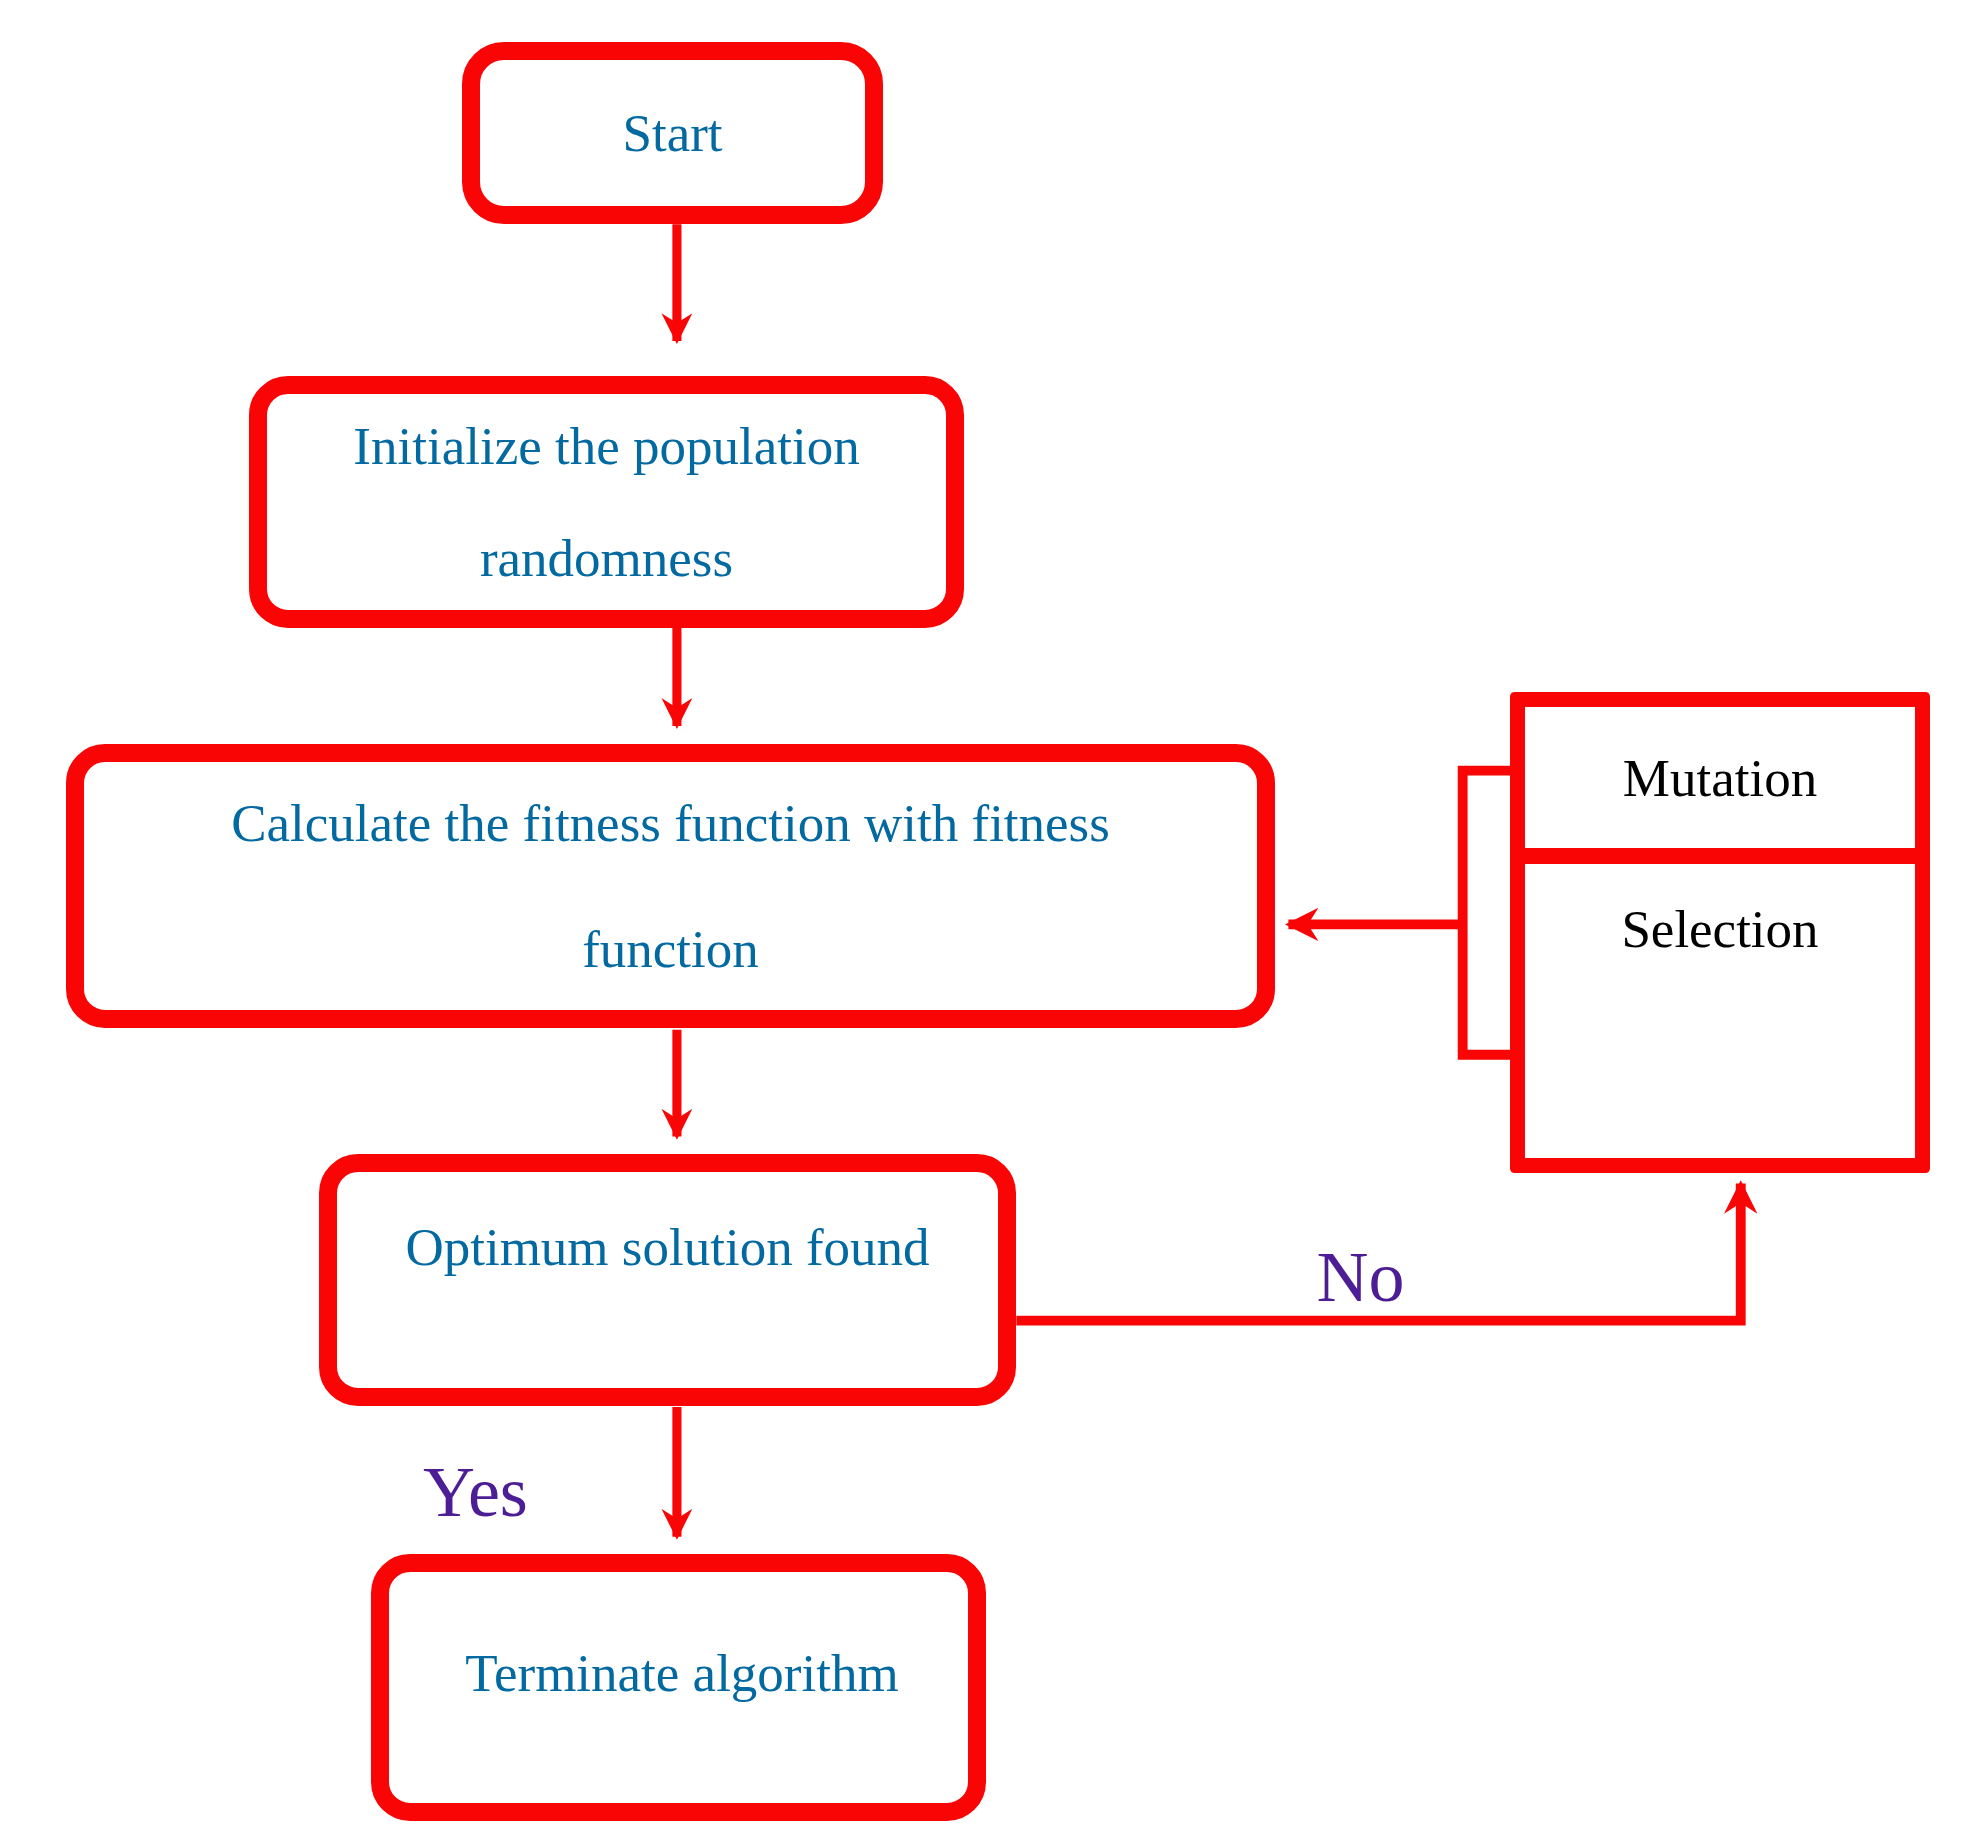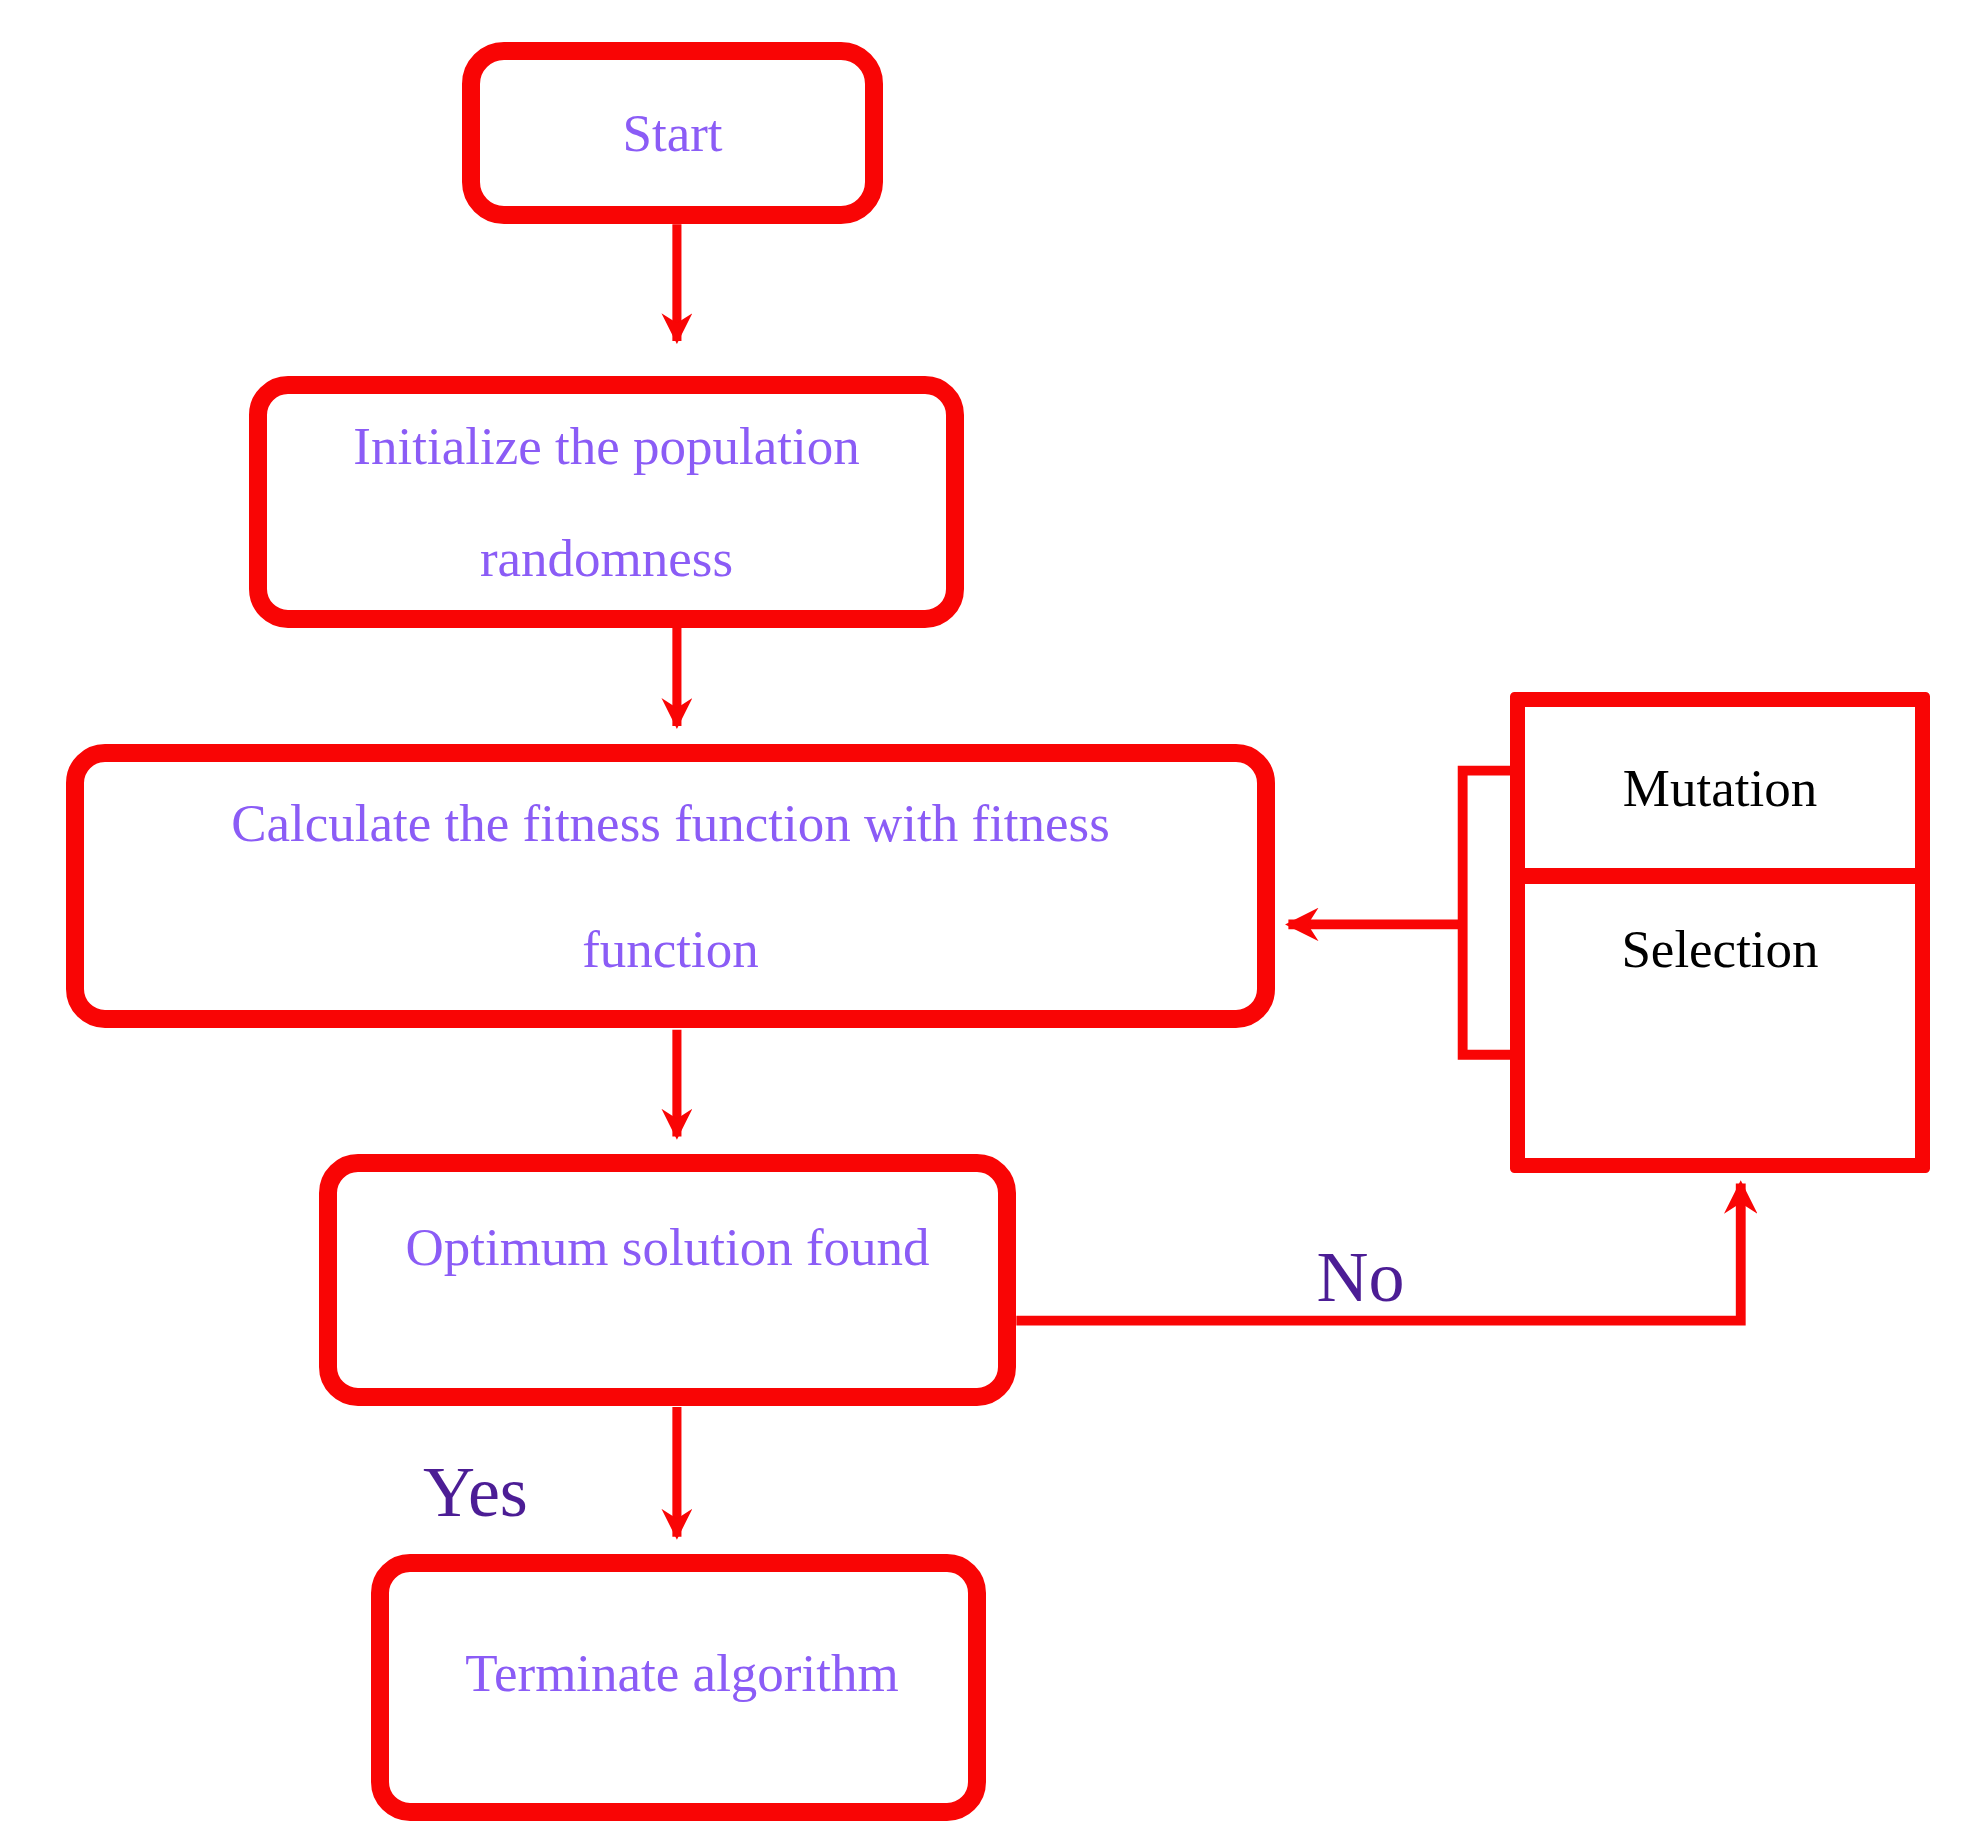--- a/index.html
+++ b/index.html
@@ -35,21 +35,21 @@
     background: #ffffff;
     border: 18px solid #f90505;
     border-radius: 39px;
     display: flex;
     flex-direction: column;
     align-items: center;
     justify-content: center;
     text-align: left;
     font-size: 53px;
     line-height: 112px;
-    color: #8b5cf6;
+    color: #0369a1;
   }
   .node .line { display: block; }
   .n-start     { left: 462px;  top: 42px;   width: 421px;  height: 182px; border-radius: 42px; }
   .n-init      { left: 249px;  top: 376px;  width: 715px; height: 252px; }
   .n-calc      { left: 66px;   top: 744px;  width: 1209px; height: 284px; line-height: 110px; gap: 16px; }
   .n-opt       { left: 319px;  top: 1154px; width: 697px;  height: 252px; justify-content: flex-start; padding-top: 19px; }
   .n-term      { left: 371px;  top: 1554px; width: 615px;  height: 267px; justify-content: flex-start; padding-top: 45px; padding-left: 7px; }
   .stack {
     position: absolute;
     left: 1510px;
@@ -63,21 +63,21 @@
   }
   .stack .cell {
     box-sizing: border-box;
     display: flex;
     align-items: center;
     justify-content: center;
     font-size: 53px;
     color: #000000;
   }
   .stack .cell + .cell { border-top: 16.7px solid #f90505; }
-  .cell-1 { height: 161px; }
+  .cell-1 { height: 141px; }
   .cell-2 { height: 146px; }
   .cell-3 { height: 143px; }
   .edge-label {
     position: absolute;
     font-size: 72px;
     line-height: 76px;
     color: #4c1d95;
     text-align: center;
     width: 197px;
   }

